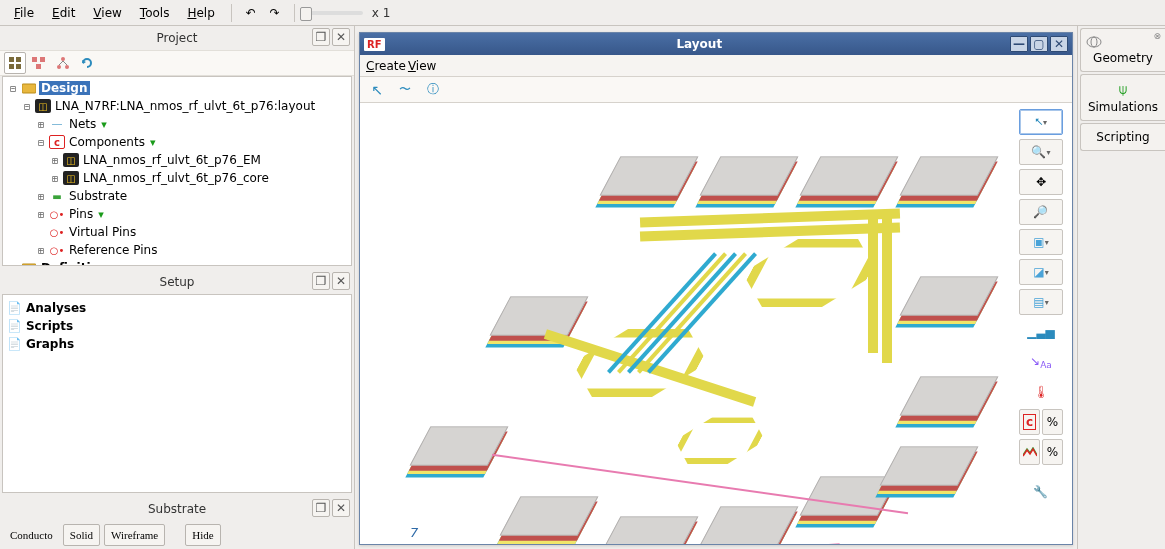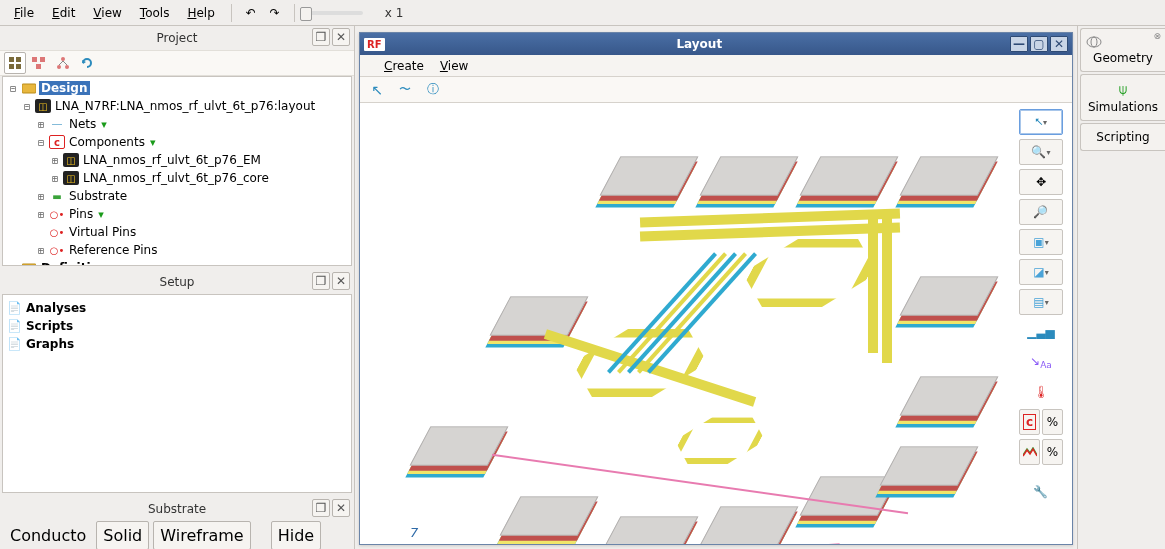--- a/index.html
+++ b/index.html
@@ -6,21 +6,21 @@
 body { background: #f0eeec; width: 1165px; height: 549px; overflow: hidden; display: flex; flex-direction: column; }
 
 
 .menubar { height: 26px; display: flex; align-items: center; padding: 0 6px; gap: 2px; border-bottom: 1px solid #c8c4bf; }
 .menubar .menu { padding: 3px 8px; cursor: default; }
 .menubar .menu u { text-decoration: underline; }
 .menubar .sep { width: 1px; height: 18px; background: #c8c4bf; margin: 0 6px; }
 .menubar .tbtn { width: 22px; height: 22px; display: flex; align-items: center; justify-content: center; border: 1px solid transparent; border-radius: 2px; }
 .menubar .slider { width: 60px; height: 4px; background: #ddd; border-radius: 2px; position: relative; }
 .menubar .slider::before { content: ""; position: absolute; left: -3px; top: -4px; width: 10px; height: 12px; background: #f4f2ef; border: 1px solid #999; border-radius: 2px; }
-.menubar .mult { margin-left: 20px; color: #333; }
+.menubar .mult { margin-left: 7px; color: #333; }
 
 
 .main { flex: 1; display: flex; overflow: hidden; }
 
 
 .left { width: 355px; display: flex; flex-direction: column; border-right: 1px solid #c8c4bf; }
 .panel-title { position: relative; height: 24px; display: flex; align-items: center; justify-content: center; color: #333; background: #f0eeec; }
 .panel-title .ctrls { position: absolute; right: 4px; top: 2px; display: flex; gap: 2px; }
 .ctrls .pc { width: 18px; height: 18px; border: 1px solid #b8b4af; background: #f6f4f1; display: flex; align-items: center; justify-content: center; font-size: 11px; color: #555; border-radius: 2px; }
 .toolbar-row { height: 26px; display: flex; align-items: center; padding: 0 4px; gap: 2px; background: #faf8f5; border-top: 1px solid #e2dfd9; border-bottom: 1px solid #e2dfd9; }
@@ -39,31 +39,31 @@
 .ind2 { padding-left: 14px; }
 .ind3 { padding-left: 28px; }
 .ind4 { padding-left: 42px; }
 
 .filter-icon { color: #1a9b1a; font-size: 11px; margin-left: 3px; }
 
 .setup-list { background: #fff; border: 1px solid #c8c4bf; margin: 0 2px 4px 2px; flex: 1 1 0; padding: 4px; }
 .setup-list .row { display: flex; align-items: center; height: 18px; gap: 4px; }
 
 .vis-row { height: 28px; display: flex; align-items: center; padding: 0 4px; gap: 4px; }
-.vis-row .vbtn { padding: 4px 6px; border: 1px solid #b8b4af; background: #f6f4f1; border-radius: 2px; font-size: 16px; }
+.vis-row .vbtn { padding: 4px 6px; border: 1px solid #b8b4af; background: #f6f4f1; border-radius: 2px; font-size: 11px; font-family: Liberation Serif, serif; }
 .vis-row .vbtn.cut { border: none; background: transparent; }
 
 
 .center { flex: 1; display: flex; flex-direction: column; background: #f0eeec; }
 .win { margin: 6px 4px 4px 4px; flex: 1; display: flex; flex-direction: column; border: 1px solid #6a84a8; box-shadow: 0 1px 3px rgba(0,0,0,0.15); }
 .win-title { height: 22px; background: linear-gradient(#4a6fa5, #37578a); color: #fff; display: flex; align-items: center; padding: 0 4px; font-weight: bold; font-size: 12px; }
 .win-title .rf { background: #fff; color: #d22; font-weight: bold; font-size: 10px; padding: 1px 3px; margin-right: 6px; border-radius: 1px; }
 .win-title .spacer { flex: 1; }
 .win-title .wbtn { width: 18px; height: 16px; background: #c9d5e6; border: 1px solid #2e4a74; margin-left: 2px; display: flex; align-items: center; justify-content: center; color: #2e4a74; font-size: 10px; border-radius: 1px; }
-.win-menubar { height: 22px; background: #f6f4f1; display: flex; align-items: center; padding: 0 24px; gap: 16px; border-bottom: 1px solid #d6d2cc; }
+.win-menubar { height: 22px; background: #f6f4f1; display: flex; align-items: center; padding: 0 6px; gap: 2px; border-bottom: 1px solid #d6d2cc; }
 .win-tb { height: 26px; background: #faf8f5; display: flex; align-items: center; padding: 0 6px; gap: 6px; border-bottom: 1px solid #d6d2cc; }
 .canvas { flex: 1; background: #fff; position: relative; overflow: hidden; }
 .canvas .axis-num { position: absolute; bottom: 4px; left: 50px; color: #2e6aa8; font-style: italic; font-size: 13px; }
 
 
 .right { width: 88px; background: #f0eeec; border-left: 1px solid #c8c4bf; display: flex; flex-direction: column; }
 .right .tab { padding: 6px 4px; text-align: center; border: 1px solid #c8c4bf; border-right: none; margin: 2px 0 0 2px; background: #f4f2ef; border-radius: 3px 0 0 3px; font-size: 11px; position: relative; }
 .right .tab .ticon { display: block; margin: 0 auto 2px auto; }
 .right .tab.active { background: #fff; }
 .right .closex { position: absolute; top: 2px; right: 4px; font-size: 9px; color: #888; }

